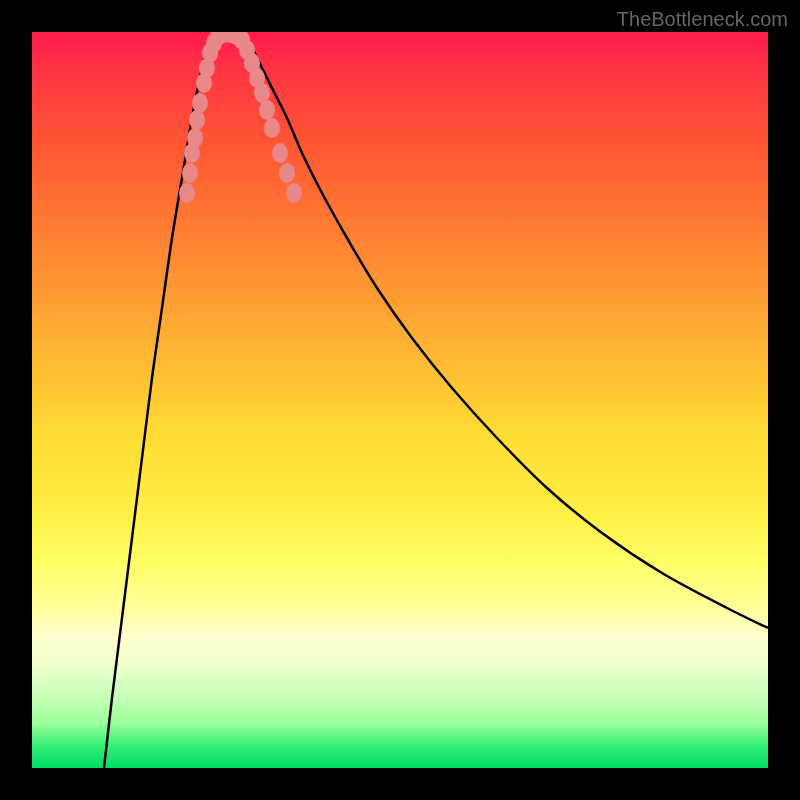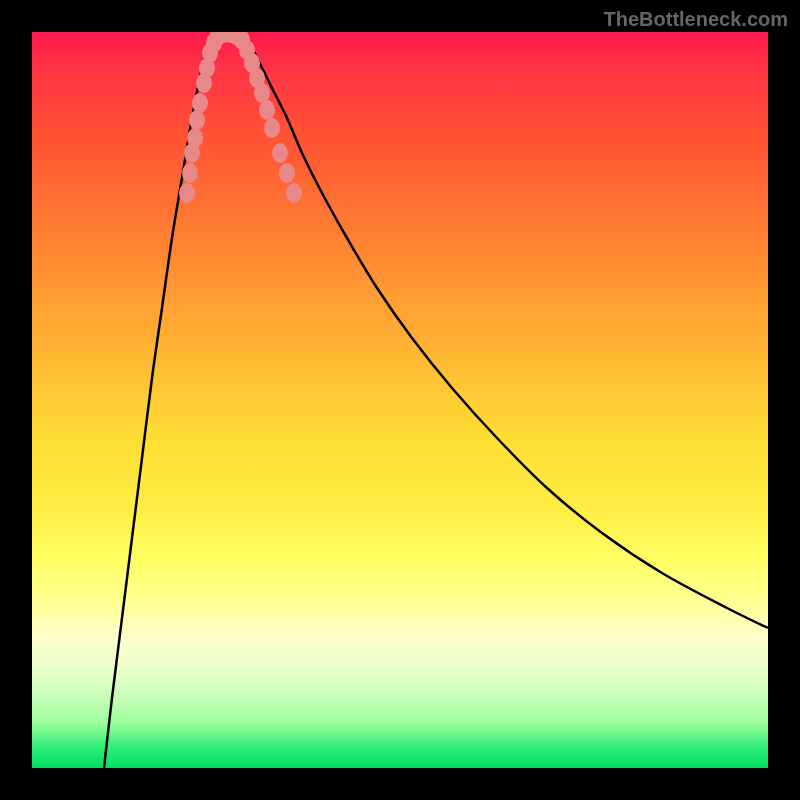--- a/index.html
+++ b/index.html
@@ -38,21 +38,21 @@
         #33ee77 97%,
         #00dd66 100%
       );
     }
     .watermark {
       position: absolute;
       top: 8px;
       right: 12px;
       color: #666;
       font-size: 20px;
-      font-weight: bold;
+      font-weight: normal;
       z-index: 10;
     }
     .chart-svg {
       position: absolute;
       left: 0;
       top: 0;
       width: 100%;
       height: 100%;
     }
   </style>

